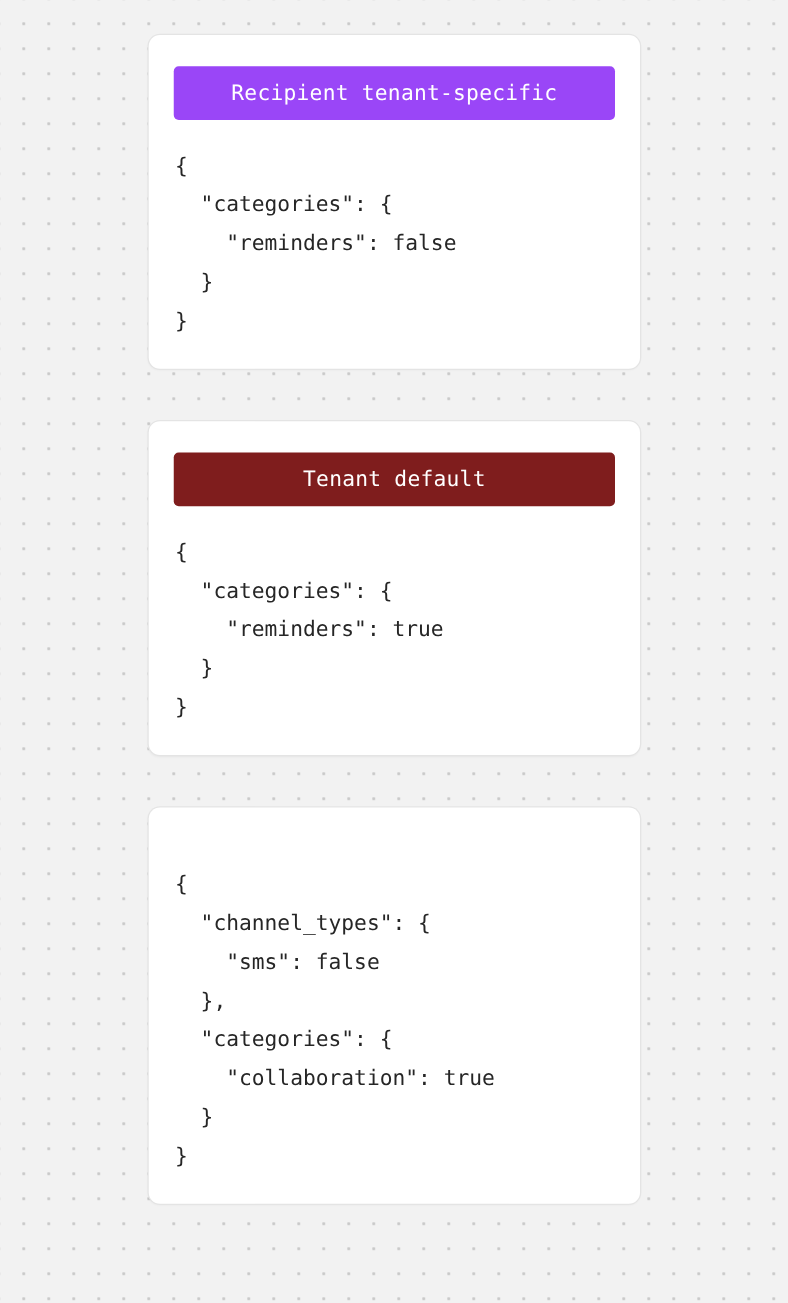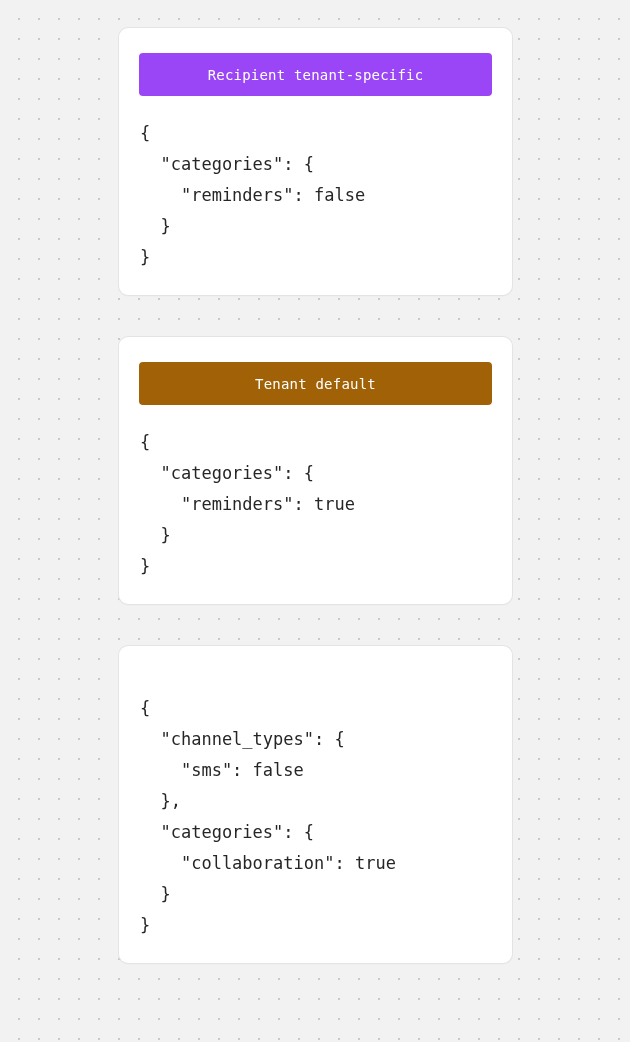--- a/index.html
+++ b/index.html
@@ -37,27 +37,27 @@
   }
 
   .card-badge {
     border-radius: 4px;
     height: 43px;
     display: flex;
     align-items: center;
     justify-content: center;
     color: #ffffff;
     font-family: "DejaVu Sans Mono", "Liberation Mono", monospace;
-    font-size: 14px;
+    font-size: 17px;
     letter-spacing: 0.2px;
     box-sizing: border-box;
   }
 
   .badge-purple { background-color: #9a46f7; }
-  .badge-blue   { background-color: #a16207; }
+  .badge-blue   { background-color: #7f1d1d; }
   .badge-green  { background-color: #15a75c; }
 
   .card-code {
     margin: 0;
     padding: 22px 0 0 1px;
     font-family: "DejaVu Sans Mono", "Liberation Mono", monospace;
     font-size: 17px;
     line-height: 31px;
     color: #262626;
     white-space: pre;

